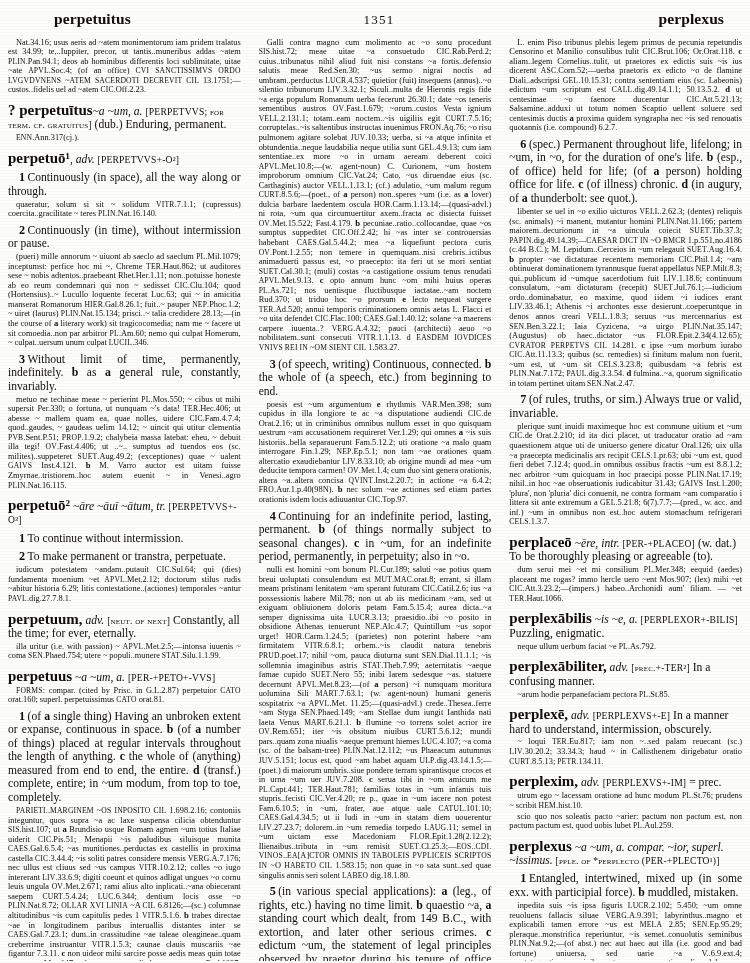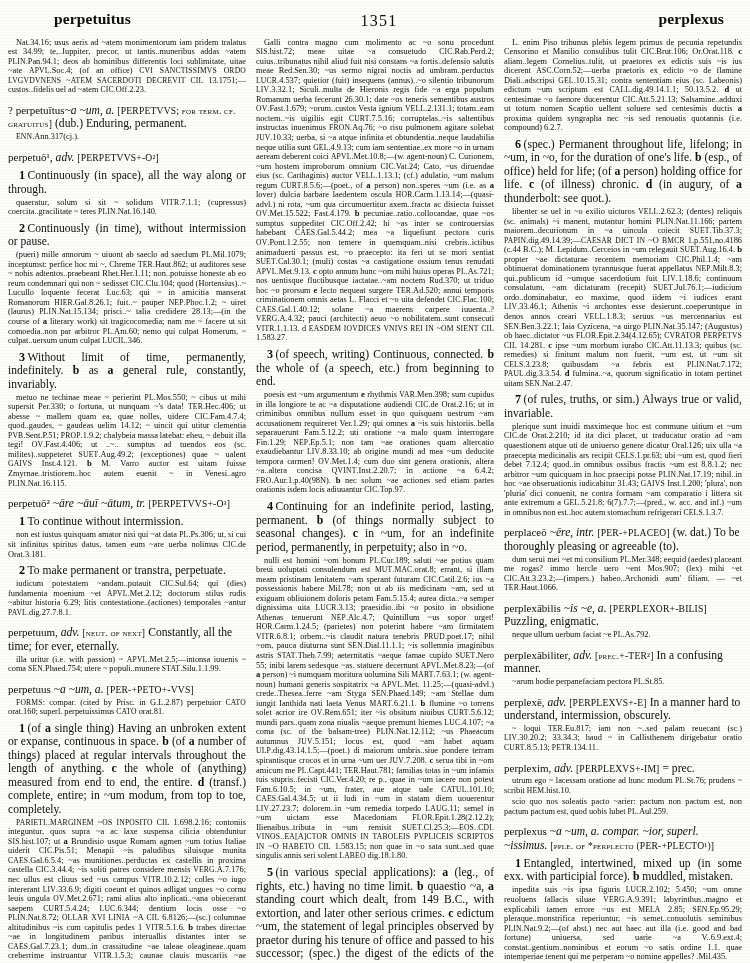--- a/index.html
+++ b/index.html
@@ -45,51 +45,51 @@
     top: 0;
     font-weight: bold;
     font-size: 15.5px;
     letter-spacing: 0.1px;
   }
   .folio {
     position: absolute;
     left: 8px; right: 0;
     top: 2px;
     text-align: center;
-    font-size: 16px;
+    font-size: 13px;
     letter-spacing: 1.2px;
   }
 
   
   .cols {
     display: flex;
     align-items: flex-start;
-    gap: 0;
+    gap: 8px;
     margin-top: 4px;
     height: 925px;
   }
   .col {
     width: 246px;
     padding: 0 4px;
     box-sizing: border-box;
     overflow: hidden;
     height: 925px;
   }
   .col.mid { margin-left: 2px; }
   .col.right { margin-left: 2px; }
 
   .hw-line {
     font-size: 11.6px;
     line-height: 13.4px;
     margin: 9px 0 1px 0;
     text-align: left;
   }
   .hw {
-    font-weight: normal;
-    font-size: 11px;
+    font-weight: bold;
+    font-size: 15px;
   }
   .it { font-style: italic; }
   .sc {
     font-variant: small-caps;
     font-size: 9.3px;
     letter-spacing: 0.2px;
   }
   .scb {
     font-variant: small-caps;
     font-size: 9.6px;
@@ -160,21 +160,20 @@
         <p class="cit"><span class="sc">ENN</span>.Ann.317(cj.).</p>
         <p class="hw-line"><span class="hw">perpetuō¹</span><span class="it">, adv.</span> <span class="scb">[PERPETVVS+-O²]</span></p>
         <p class="sense"><span class="num">1</span><span>Continuously (in space), all the way along or through.</span></p>
         <p class="cit">quaeratur, solum si sit ~ solidum <span class="sc">VITR</span>.7.1.1; (cupressus) coercita..gracilitate ~ teres <span class="sc">PLIN</span>.Nat.16.140.</p>
         <p class="sense"><span class="num">2</span><span>Continuously (in time), without intermission or pause.</span></p>
         <p class="cit">(pueri) mille annorum ~ uiuont ab saeclo ad saeclum <span class="sc">PL</span>.Mil.1079; inceptumst: perfice hoc mi ~, Chreme <span class="sc">TER</span>.Haut.862; ut auditores sese ~ nobis adtentos..praebeant Rhet.Her.1.11; non..potuisse honeste ab eo reum condemnari qui non ~ sedisset <span class="sc">CIC</span>.Clu.104; quod (Hortensius)..~ Lucullo loquente fecerat Luc.63; qui ~ in amicitia manserat Romanorum <span class="sc">HIER</span>.Gal.8.26.1; fuit..~ pauper <span class="sc">NEP</span>.Phoc.1.2; ~ uiret (laurus) <span class="sc">PLIN</span>.Nat.15.134; prisci..~ talia credidere 28.13;—(in the course of <span class="sub">a</span> literary work) sit tragicocomedia; nam me ~ facere ut sit comoedia..non par arbitror <span class="sc">PL</span>.Am.60; nemo qui culpat Homerum, ~ culpat..uersum unum culpat <span class="sc">LUCIL</span>.346.</p>
         <p class="sense"><span class="num">3</span><span>Without limit of time, permanently, indefinitely.  <span class="sub">b</span> as <span class="sub">a</span> general rule, constantly, invariably.</span></p>
         <p class="cit">metuo ne techinae meae ~ perierint <span class="sc">PL</span>.Mos.550; ~ cibus ut mihi supersit Per.330; o fortuna, ut nunquam ~'s data! <span class="sc">TER</span>.Hec.406; ut abesse ~ mallem quam ea, quae nolles, uidere <span class="sc">CIC</span>.Fam.4.7.4; quod..gaudes, ~ gaudeas uelim 14.12; ~ uincit qui utitur clementia <span class="sc">PVB</span>.Sent.P.51; <span class="sc">PROP</span>.1.9.2; chalybeia massa latebat: eheu, ~ debuit illa tegi! <span class="sc">OV</span>.Fast.4.406; ut ..~.. sumptus ad tuendos eos (sc. milites)..suppeteret <span class="sc">SUET</span>.Aug.49.2; (exceptiones) quae ~ ualent <span class="sc">GAIVS</span> Inst.4.121.  <span class="sub">b</span> M. Varro auctor est uitam fuisse Zmyrnae..tristiorem..hoc autem euenit ~ in Venesi..agro <span class="sc">PLIN</span>.Nat.16.115.</p>
         <p class="hw-line"><span class="hw">perpetuō²</span><span class="it"> ~āre ~āuī ~ātum, tr.</span> <span class="scb">[PERPETVVS+-O³]</span></p>
         <p class="sense"><span class="num">1</span><span>To continue without intermission.</span></p>
-        <p class="cit">non est iustus quisquam amator nisi qui ~at data <span class="sc">PL</span>.Ps.306; ut, si cui sit infinitus spiritus datus, tamen eum ~are uerba nolimus <span class="sc">CIC</span>.de Orat.3.181.</p>
         <p class="sense"><span class="num">2</span><span>To make permanent or transtra, perpetuate.</span></p>
         <p class="cit">iudicum potestatem ~andam..putauit <span class="sc">CIC</span>.Sul.64; qui (dies) fundamenta moenium ~et <span class="sc">APVL</span>.Met.2.12; doctorum stilus rudis ~abitur historia 6.29; litis contestatione..(actiones) temporales ~antur <span class="sc">PAVL</span>.dig.27.7.8.1.</p>
         <p class="hw-line"><span class="hw">perpetuum,</span><span class="it"> adv.</span> <span class="scb">[neut. of next]</span> <span>Constantly, all the time; for ever, eternally.</span></p>
         <p class="cit">illa uritur (i.e. with passion) ~ <span class="sc">APVL</span>.Met.2.5;—intonsa iuuenis ~ coma <span class="sc">SEN</span>.Phaed.754; utere ~ populi..munere <span class="sc">STAT</span>.Silu.1.1.99.</p>
         <p class="hw-line"><span class="hw">perpetuus</span><span class="it"> ~a ~um, a.</span> <span class="scb">[PER-+PETO+-VVS]</span></p>
         <p class="cit forms-line"><span class="sc">FORMS</span>: compar. (cited by Prisc. in G.L.2.87) perpetuior <span class="sc">CATO</span> orat.160; superl. perpetuissimus <span class="sc">CATO</span> orat.81.</p>
         <p class="sense"><span class="num">1</span><span>(of <span class="sub">a</span> single thing) Having an unbroken extent or expanse, continuous in space.  <span class="sub">b</span> (of <span class="sub">a</span> number of things) placed at regular intervals throughout the length of anything.  <span class="sub">c</span> the whole of (anything) measured from end to end, the entire.  <span class="sub">d</span> (transf.) complete, entire; in ~um modum, from top to toe, completely.</span></p>
         <p class="cit"><span class="sc">PARIETI</span>..<span class="sc">MARGINEM</span> ~<span class="sc">OS</span> <span class="sc">INPOSITO</span> <span class="sc">CIL</span> 1.698.2.16; contoniis integuntur, quos supra ~a ac laxe suspensa cilicia obtenduntur <span class="sc">SIS</span>.hist.107; ut <span class="sub">a</span> Brundisio usque Romam agmen ~um totius Italiae uiderit <span class="sc">CIC</span>.Pis.51; Menapii ~is paludibus siluisque munita <span class="sc">CAES</span>.Gal.6.5.4; ~as munitiones..perductas ex castellis in proxima castella <span class="sc">CIC</span>.3.44.4; ~is soliti patres considere mensis <span class="sc">VERG</span>.A.7.176; nec ullus est cliuus sed ~us campus <span class="sc">VITR</span>.10.2.12; colles ~o iugo intererant <span class="sc">LIV</span>.33.6.9; digiti coeunt et quinos adligat ungues ~o cornu leuis ungula <span class="sc">OV</span>.Met.2.671; rami alius alto inplicati..~ana obiecerant saepem <span class="sc">CURT</span>.5.4.24; <span class="sc">LUC</span>.6.344; dentium locis osse ~o <span class="sc">PLIN</span>.Nat.8.72; <span class="sc">OLLAR</span> <span class="sc">XVI</span> <span class="sc">LINIA</span> ~A <span class="sc">CIL</span> 6.8126;—(sc.) columnae altitudinibus ~is cum capitulis pedes 1 <span class="sc">VITR</span>.5.1.6.  <span class="sub">b</span> trabes directae ~ae in longitudinem paribus interuallis distantes inter se <span class="sc">CAES</span>.Gal.7.23.1; dum..in crassitudine ~ae taleae oleagineae..quam creberrime instruantur <span class="sc">VITR</span>.1.5.3; caunae clauis muscariis ~ae figantur 7.3.11.  <span class="sub">c</span> non uideor mihi sarcire posse aedis meas quin totae ~ae ruant .Mos.147; salua res est, praedia haec ~a est mea Rud.1037; sulcos ~os ducito  Agr.33.2; arboribus ~is planis dextra ac sinistra in terra positis..conlocantur, supra alterae transuersae .2.1.4; transtra..sustinent unum culmen ~ae basilicae 5.1.9; (transf. ep.) uescitur..Troiana taumtus ~i tergo bonis .A.8.183.   utinam hoc ~om fiat gaudium Phrygiam ut uxorem meam una mecum uideam liberam! .Ad.972;—peril plane in ~om modum .Mos.536; deludificatust me hodie in ~om modum 1035.</p>
       </div>
     <div class="col mid" id="col-mid">

